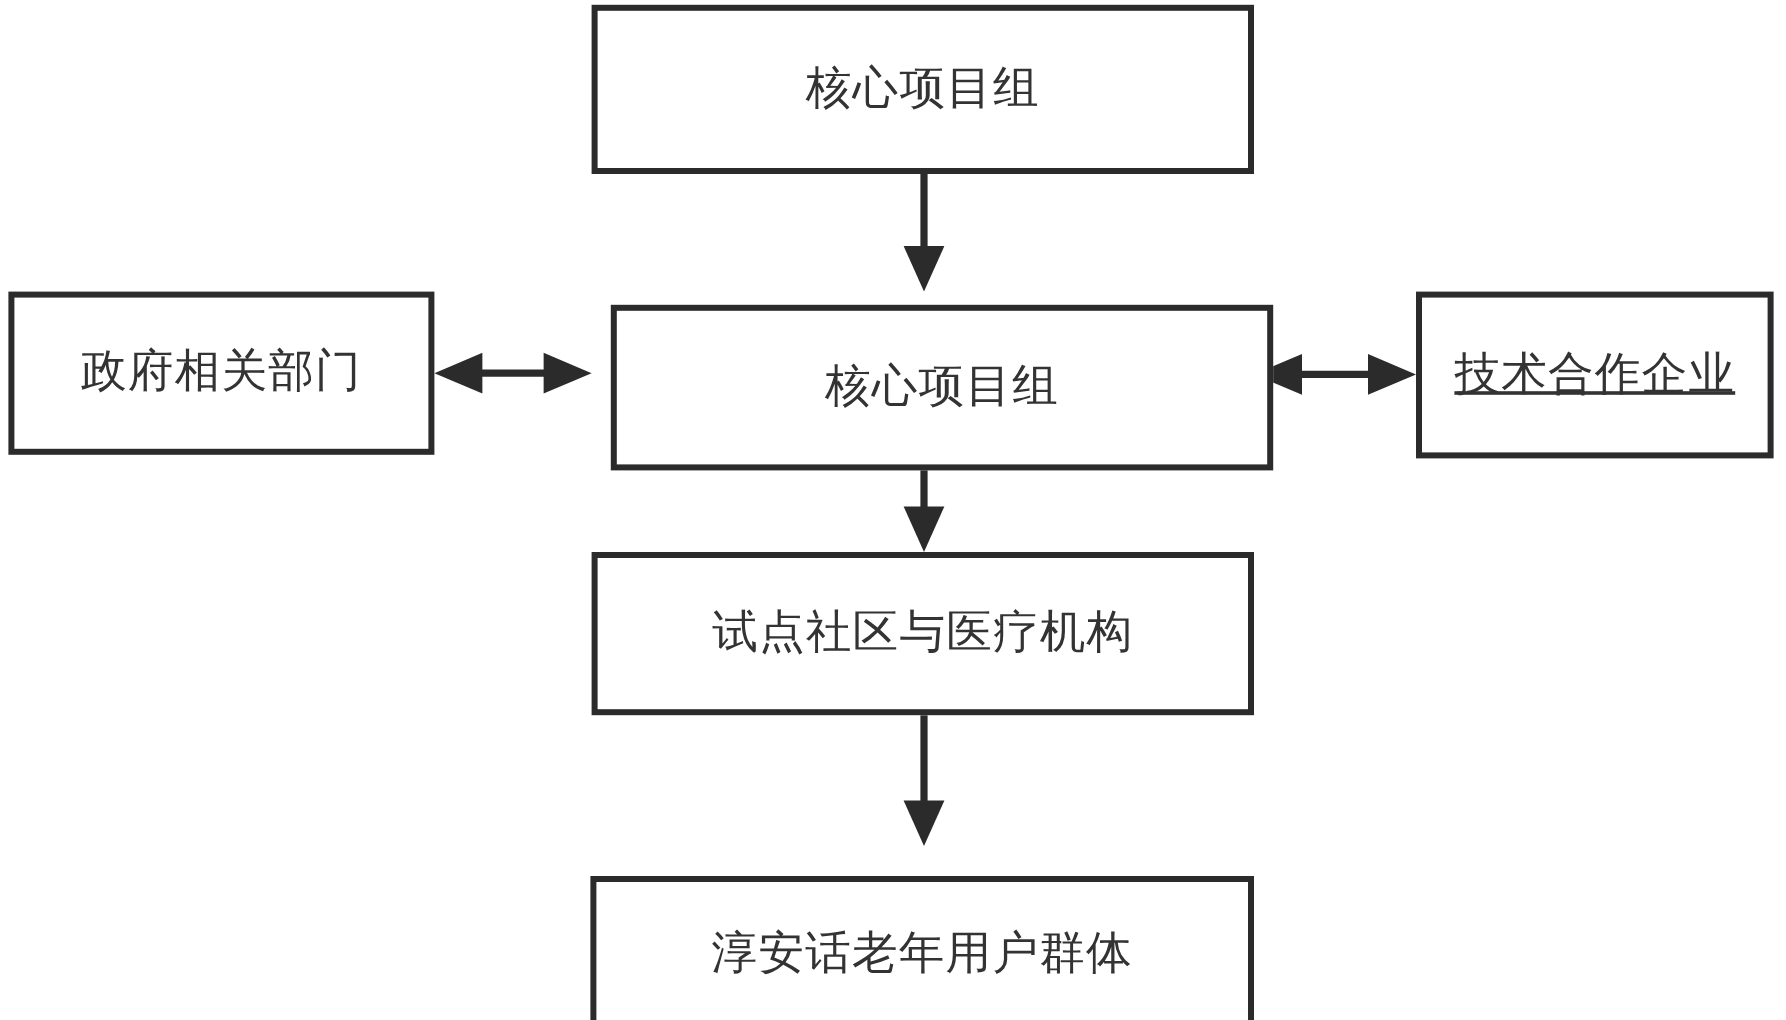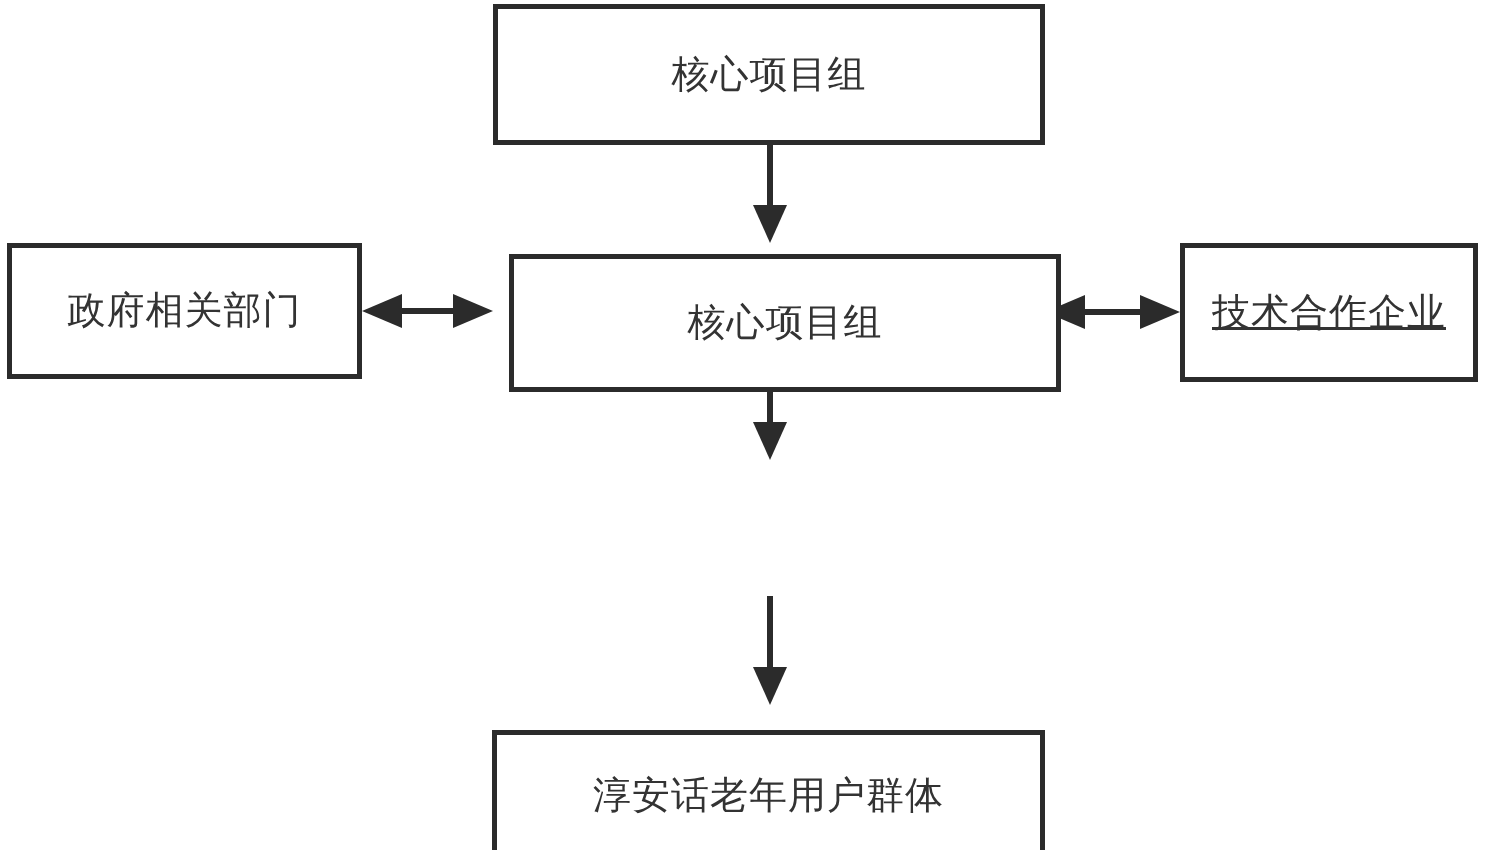--- a/index.html
+++ b/index.html
@@ -92,18 +92,21 @@
   </div>
 
   <div class="node node-core">
     <span>核心项目组</span>
   </div>
 
   <div class="node node-tech">
     <span>技术合作企业</span>
   </div>
 
+  <div class="node node-pilot">
+    <span>试点社区与医疗机构</span>
+  </div>
 
   <div class="node node-elderly">
     <span>淳安话老年用户群体</span>
   </div>
 
 </div>
 
 </body></html>

